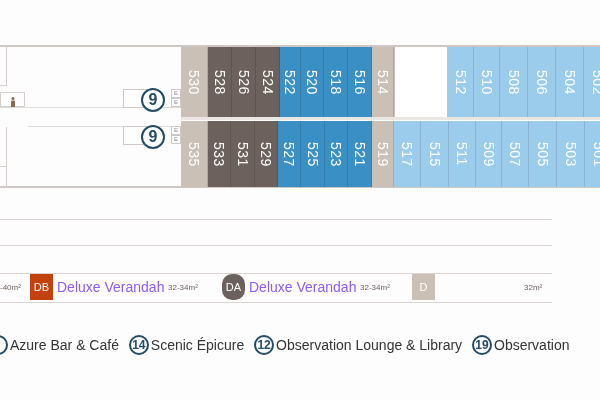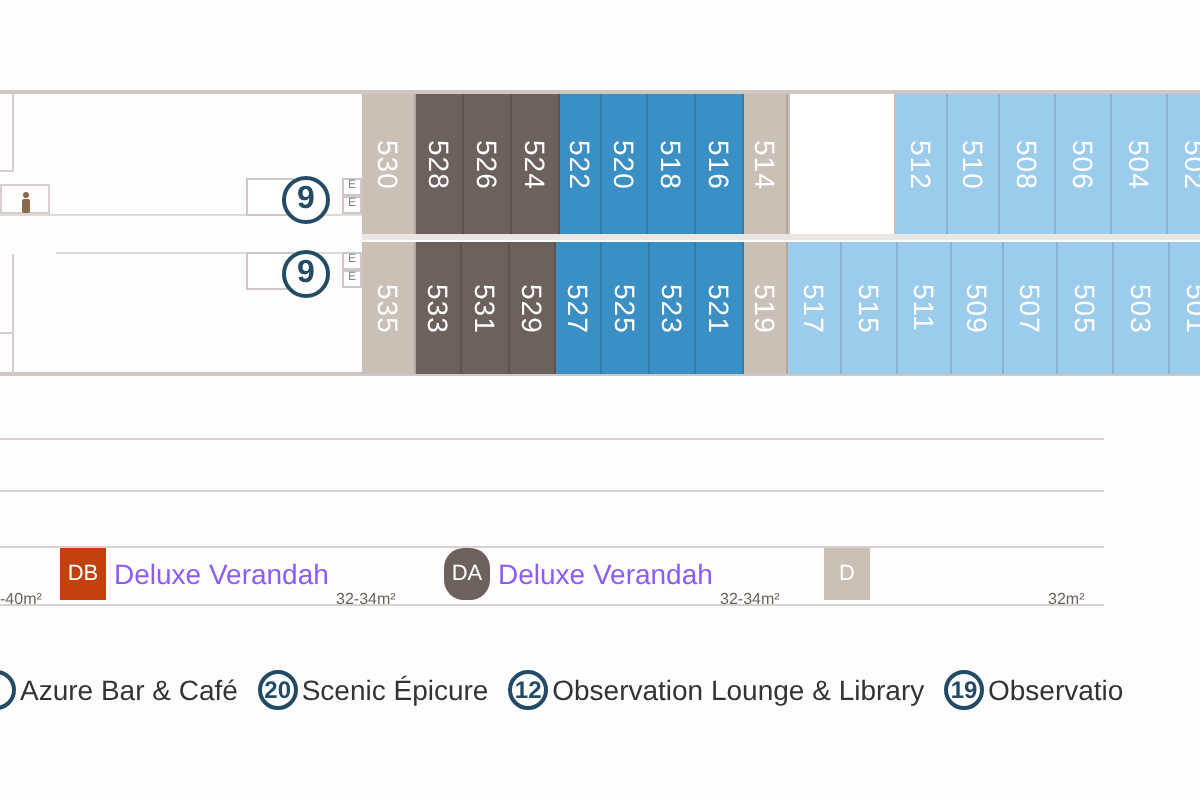--- a/index.html
+++ b/index.html
@@ -13,21 +13,21 @@
   .c-db { background:#3a8fc4; }
   .c-dc { background:#9cccec; }
   .c-blank { background:#ffffff; border-left:1px solid #cbc0b5; border-right:1px solid #cbc0b5; }
   .thin { background:#d5ceca; }
   .marker { position:absolute; width:24px; height:24px; border:2px solid #234b66; border-radius:50%; background:#fff; color:#234b66; font-weight:bold; font-size:16px; display:flex; align-items:center; justify-content:center; box-sizing:border-box; }
   .stair { position:absolute; border:1px solid #cfc7c3; box-sizing:border-box; background:#fff; }
   .elev { position:absolute; width:10px; height:9px; border:1px solid #cfc7c3; box-sizing:border-box; font-size:6px; color:#888; line-height:7px; text-align:center; background:#fff; }
   .legend-row { position:absolute; top:273px; left:0; height:28px; width:552px; border-top:1px solid #d9d2ce; border-bottom:1px solid #d9d2ce; }
   .legend-code { position:absolute; top:0; height:26px; width:23px; display:flex; align-items:center; justify-content:center; color:#fff; font-size:11px; }
   .legend-name { position:absolute; top:5px; font-size:14px; color:#8b5cf6; white-space:nowrap; }
-  .legend-size { position:absolute; top:9px; font-size:8px; color:#6c615c; white-space:nowrap;margin-top:12px; }
+  .legend-size { position:absolute; top:9px; font-size:8px; color:#6c615c; white-space:nowrap; }
   .venue-row { position:absolute; top:335px; left:0; font-size:14px; color:#333; white-space:nowrap; }
   .venue-num { display:inline-flex; width:20px; height:20px; border:2px solid #234b66; border-radius:50%; box-sizing:border-box; align-items:center; justify-content:center; font-size:12px; font-weight:bold; color:#234b66; vertical-align:middle; margin-right:2px; }
   .venue-label { vertical-align:middle; margin-right:6px; }
 </style>
 </head>
 <body>
 
 <div class="abs deck-outline" style="left:0;top:45px;width:600px;height:143px;"></div>
 
 <div class="abs" style="left:6px;top:47px;width:1px;height:38px;background:#d5ceca;"></div>
@@ -168,16 +168,16 @@
   <div class="legend-code" style="left:222px;background:#6c615c;border-radius:10px;">DA</div>
   <div class="legend-name" style="left:249px;">Deluxe Verandah</div>
   <div class="legend-size" style="left:360px;">32-34m²</div>
 
   <div class="legend-code" style="left:412px;background:#cbc0b5;">D</div>
   <div class="legend-size" style="left:524px;">32m²</div>
 </div>
 
 <div class="venue-row" style="left:-12px;">
   <span class="venue-num"></span><span class="venue-label">Azure Bar &amp; Café</span>
-  <span class="venue-num">20</span><span class="venue-label">Scenic Épicure</span>
+  <span class="venue-num">14</span><span class="venue-label">Scenic Épicure</span>
   <span class="venue-num">12</span><span class="venue-label">Observation Lounge &amp; Library</span>
-  <span class="venue-num">19</span><span class="venue-label">Observatio</span>
+  <span class="venue-num">19</span><span class="venue-label">Observation</span>
 </div>
 
 </body></html>

